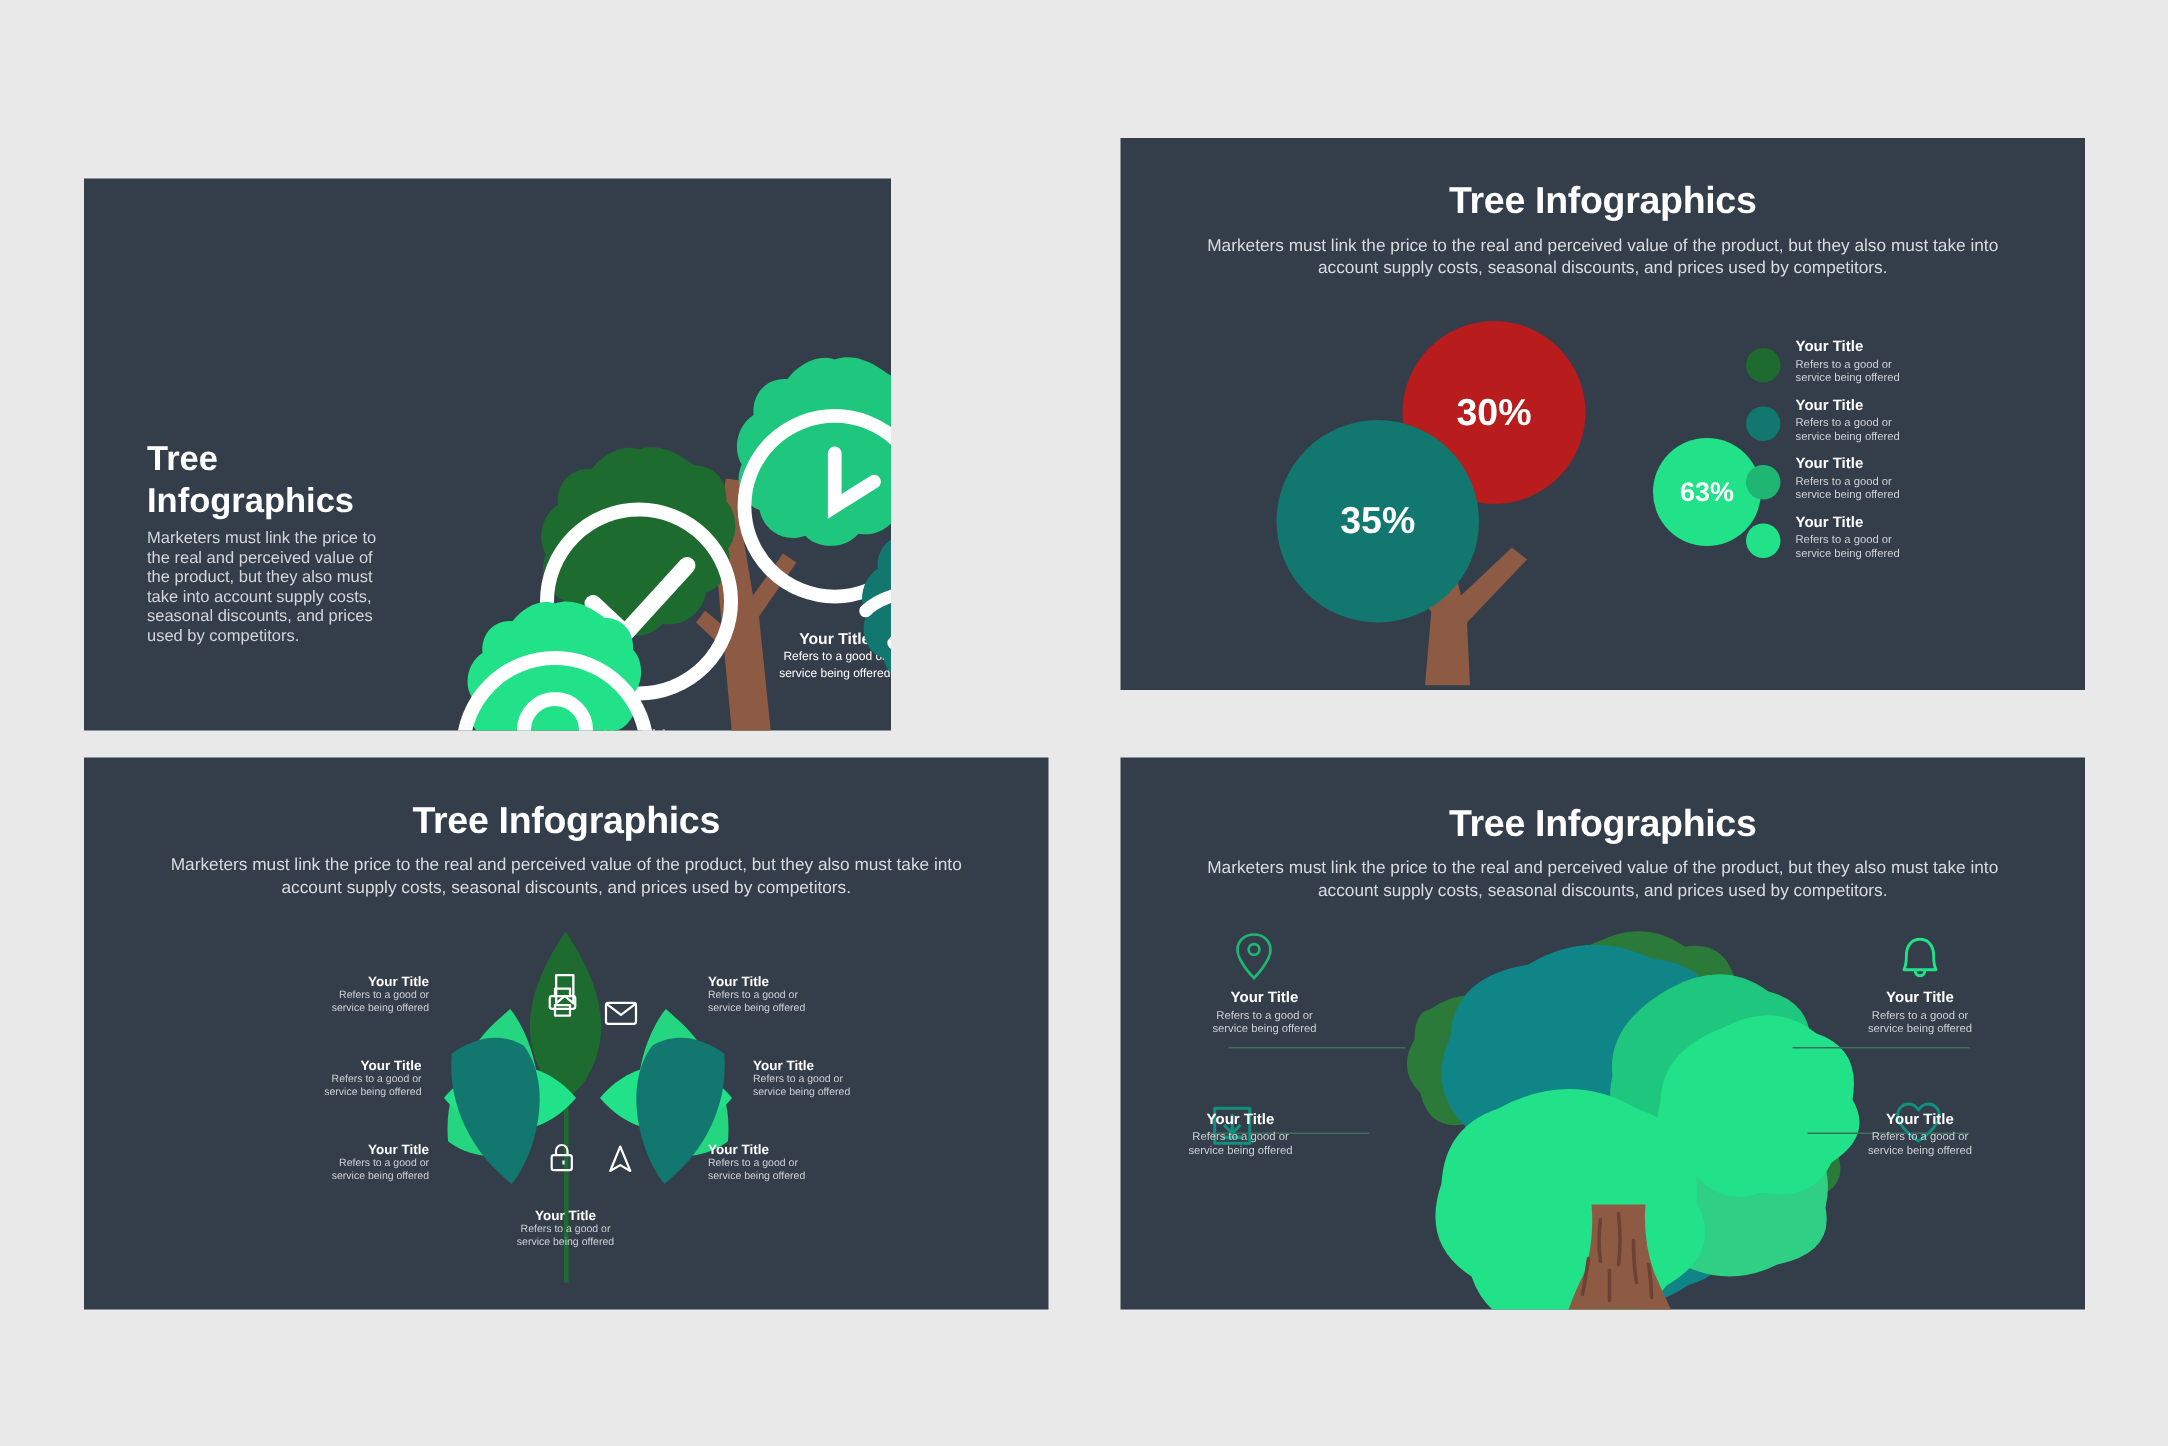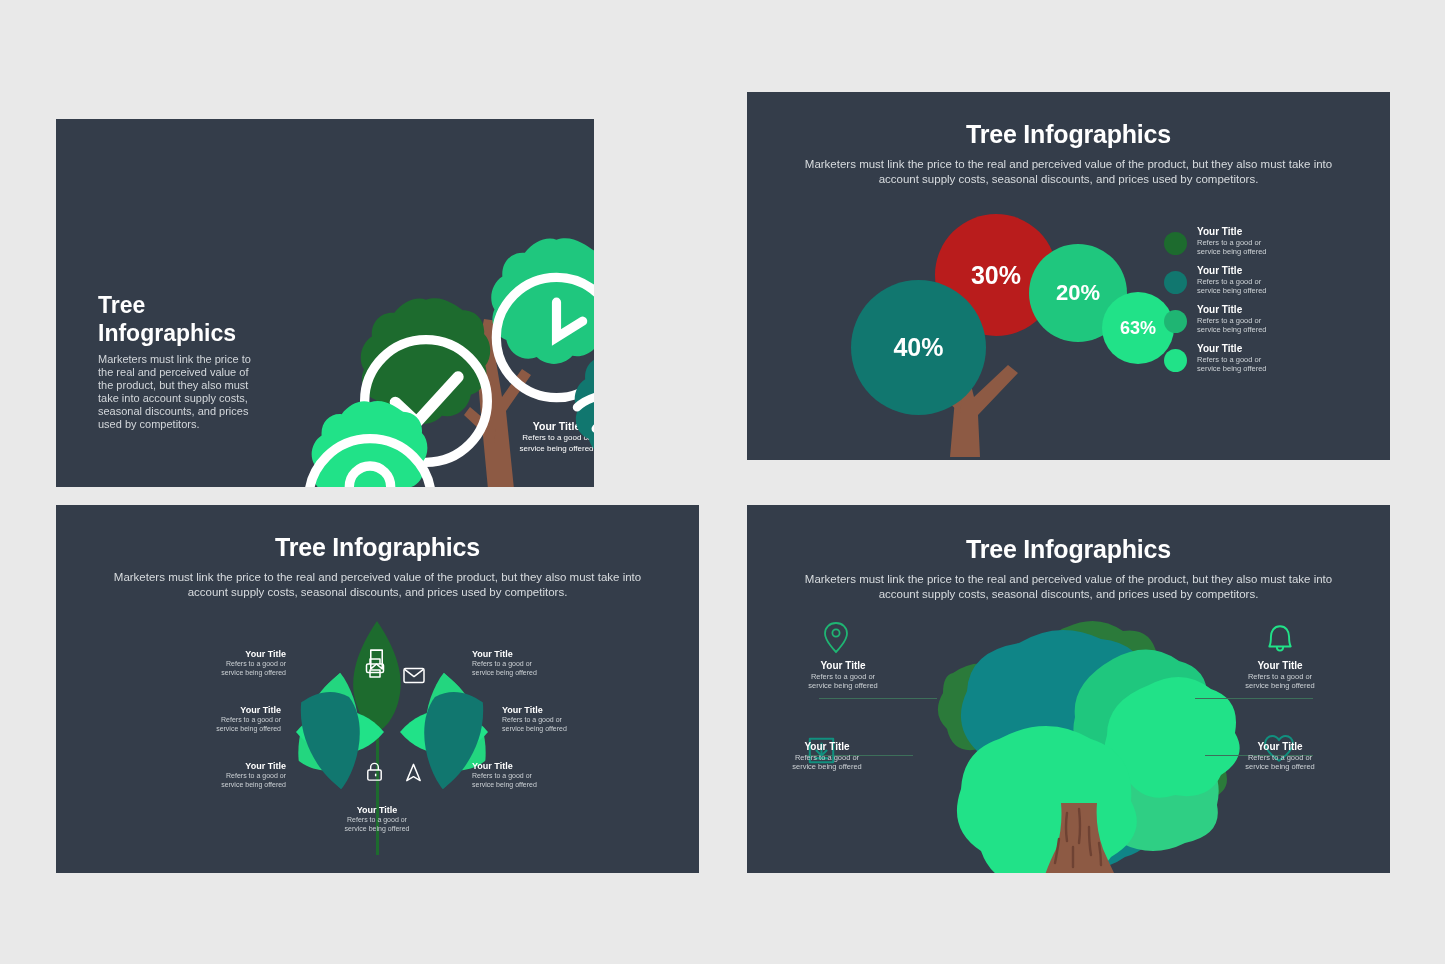--- a/index.html
+++ b/index.html
@@ -186,24 +186,21 @@
       <svg viewBox="0 0 130 130" preserveAspectRatio="none">
         <path d="M28 130 L34 60 L28 20 L44 16 L48 54 L52 70 L86 38 L96 46 L56 88 L58 130 Z" fill="#8d5a44"></path>
         <path d="M40 72 L16 50 L8 58 L38 86 Z" fill="#8d5a44"></path>
       </svg>
     </div>
 
     <div class="circ" style="left:188px; top:122px; width:122px; height:122px; background:#b91c1c; font-size:25px;">
       <span>30%</span>
     </div>
     <div class="circ" style="left:104px; top:188px; width:135px; height:135px; background:#11776f; font-size:25px;">
-      <span>40%</span>
-    </div>
-    <div class="circ" style="left:282px; top:152px; width:98px; height:98px; background:#1fc77e; font-size:22px;">
-      <span>20%</span>
+      <span>35%</span>
     </div>
     <div class="circ" style="left:355px; top:200px; width:72px; height:72px; background:#21e288; font-size:18px;">
       <span>63%</span>
     </div>
 
     <div class="legend" style="left:417px; top:134px; width:190px;">
       <div class="legend-row">
         <div class="legend-dot" style="background:#1d6b2e;"></div>
         <div class="legend-txt">
           <div class="legend-t">Your Title</div>

